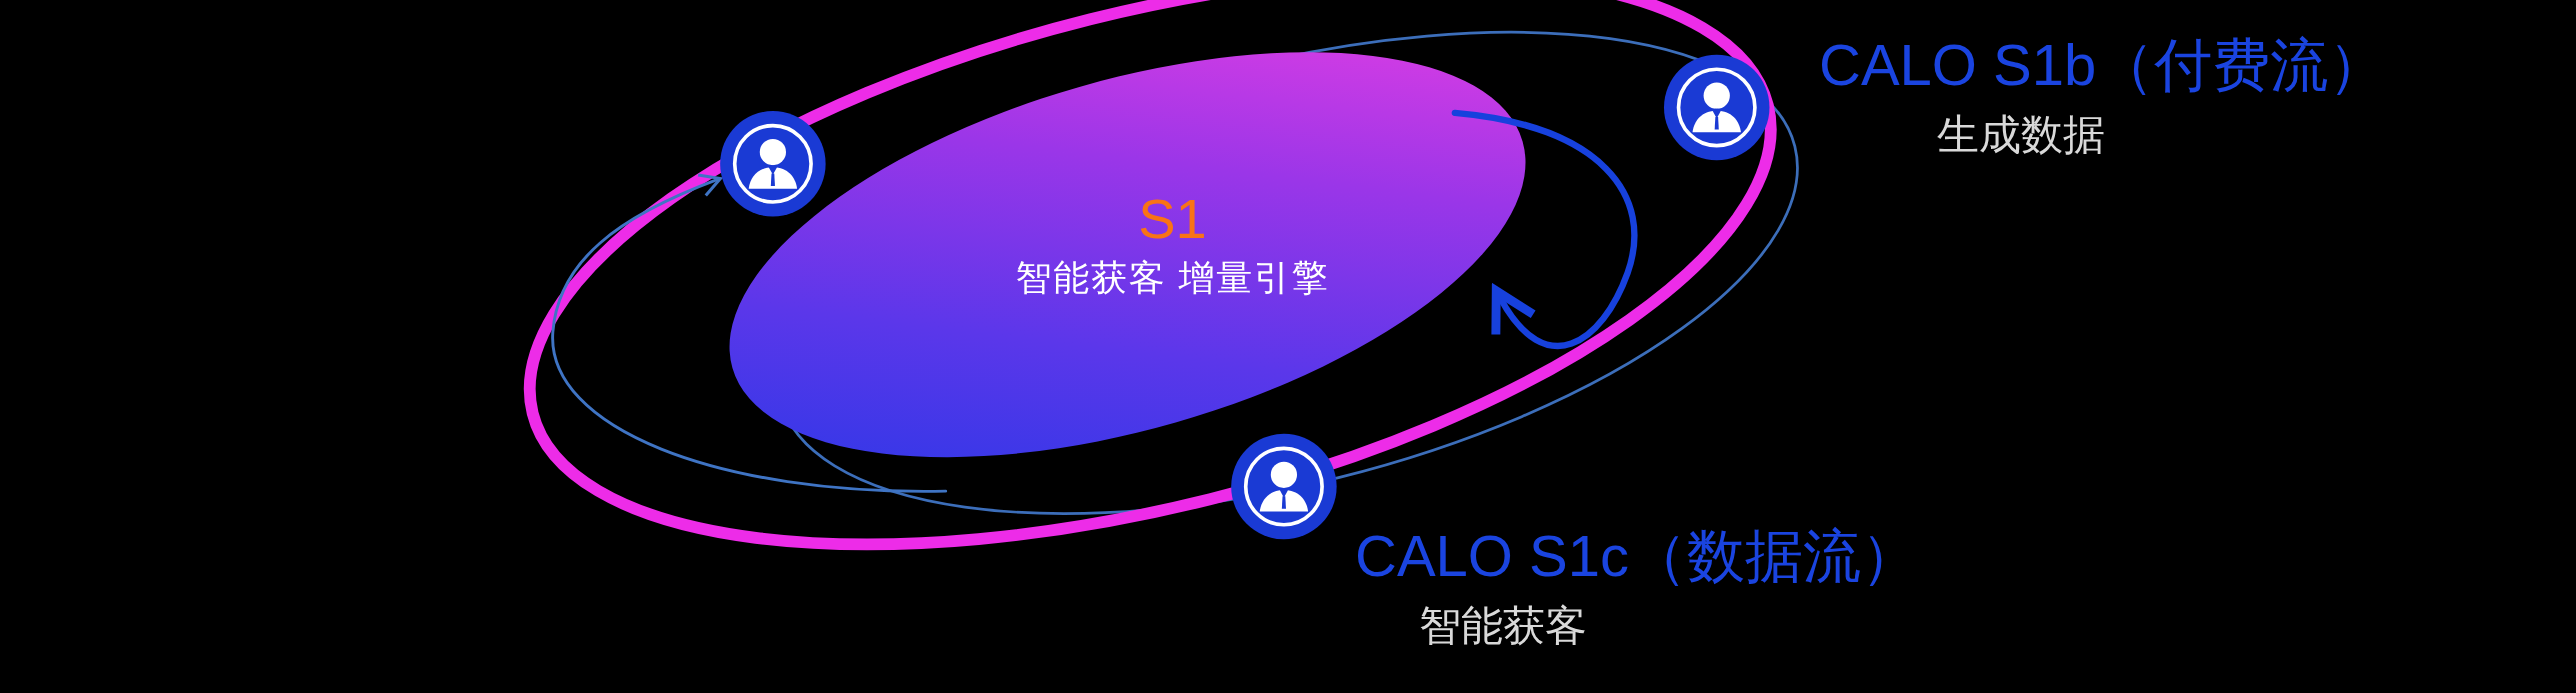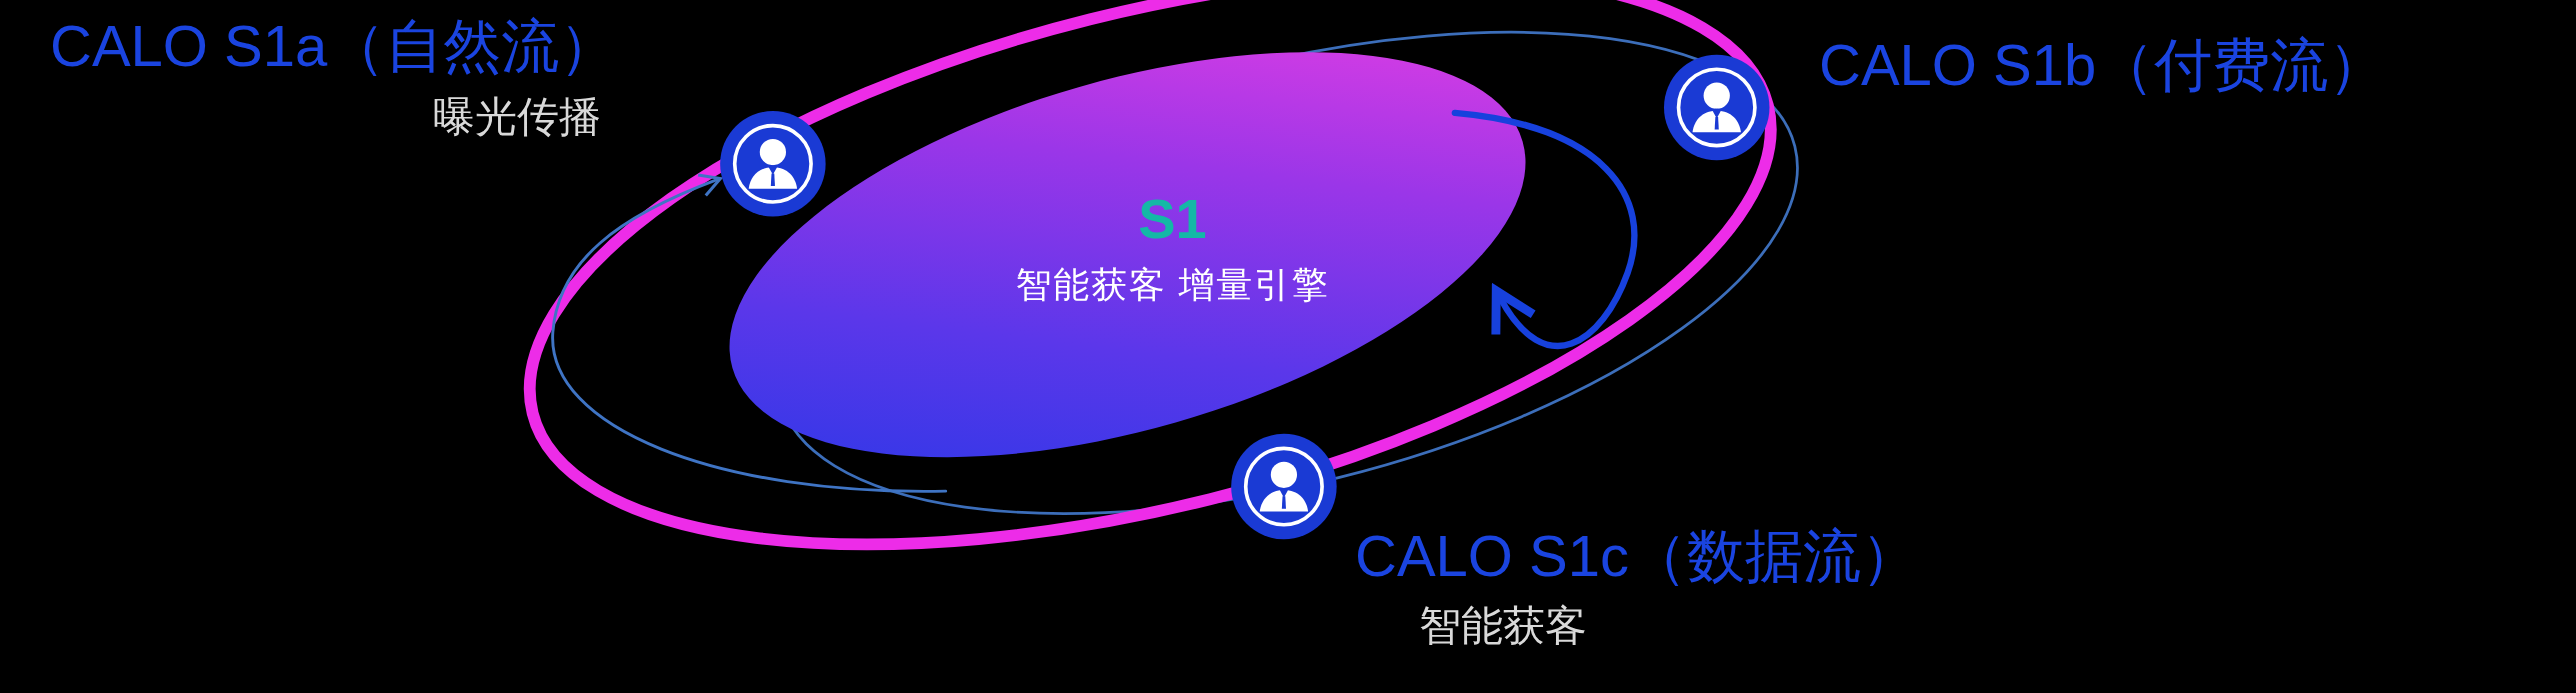--- a/index.html
+++ b/index.html
@@ -57,30 +57,30 @@
   
   #core-text {
     position: absolute;
     left: 918px;
     top: 191px;
     width: 509px;
     text-align: center;
     pointer-events: none;
   }
   #core-text .core-title {
-    color: #14b8a6;
+    color: #f97316;
     font-size: 56px;
     line-height: 1.0;
-    font-weight: 700;
+    font-weight: 400;
   }
   #core-text .core-sub {
     color: #ffffff;
     font-size: 36px;
     line-height: 1.0;
-    margin-top: 20px;
+    margin-top: 13px;
     font-weight: 400;
     letter-spacing: 1.8px;
   }
 </style>
 </head>
 <body>
 
 <div id="stage">
 
   <svg id="scene" viewBox="0 0 2833 763" xmlns="http://www.w3.org/2000/svg">
@@ -144,29 +144,26 @@
       <circle cx="1412" cy="535" r="42" fill="none" stroke="#ffffff" stroke-width="4"></circle>
       <use href="#userGlyph" x="1374" y="497" width="76" height="76"></use>
     </g>
   </svg>
 
   <div id="core-text">
     <div class="core-title">S1</div>
     <div class="core-sub">智能获客  增量引擎</div>
   </div>
 
-  <div class="label-block" id="label-s1a">
-    <div class="label-title">CALO S1a（自然流）</div>
-    <div class="sub-row">
-      <span class="label-sub">曝光传播</span>
-    </div>
-  </div>
 
   <div class="label-block" id="label-s1b">
     <div class="label-title">CALO S1b（付费流）</div>
+    <div class="sub-row">
+      <span class="label-sub">生成数据</span>
+    </div>
   </div>
 
   <div class="label-block" id="label-s1c">
     <div class="label-title">CALO S1c（数据流）</div>
     <div class="sub-row">
       <span class="label-sub">智能获客</span>
     </div>
   </div>
 
 </div>

